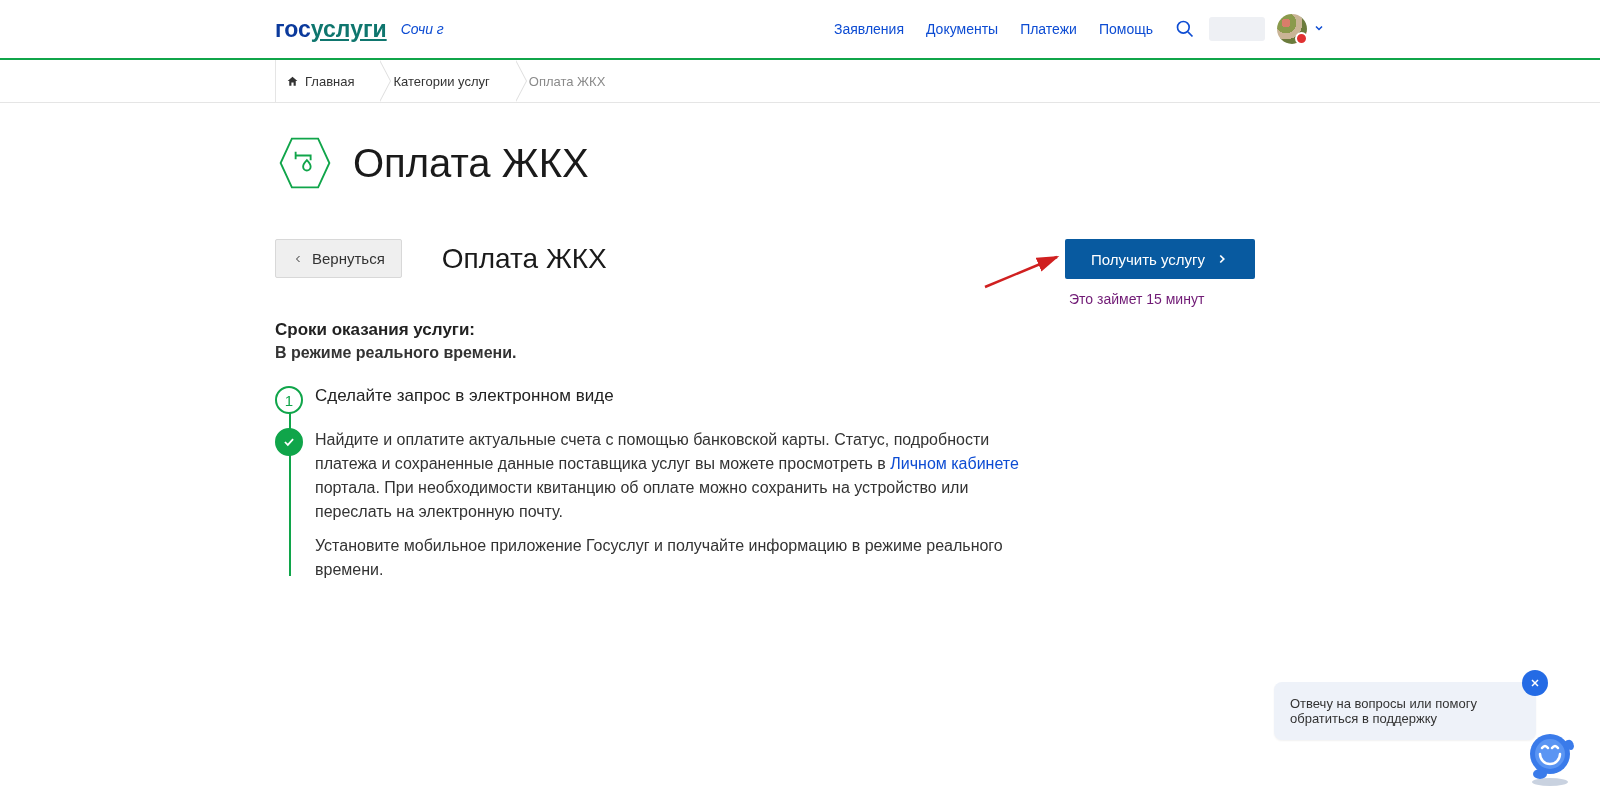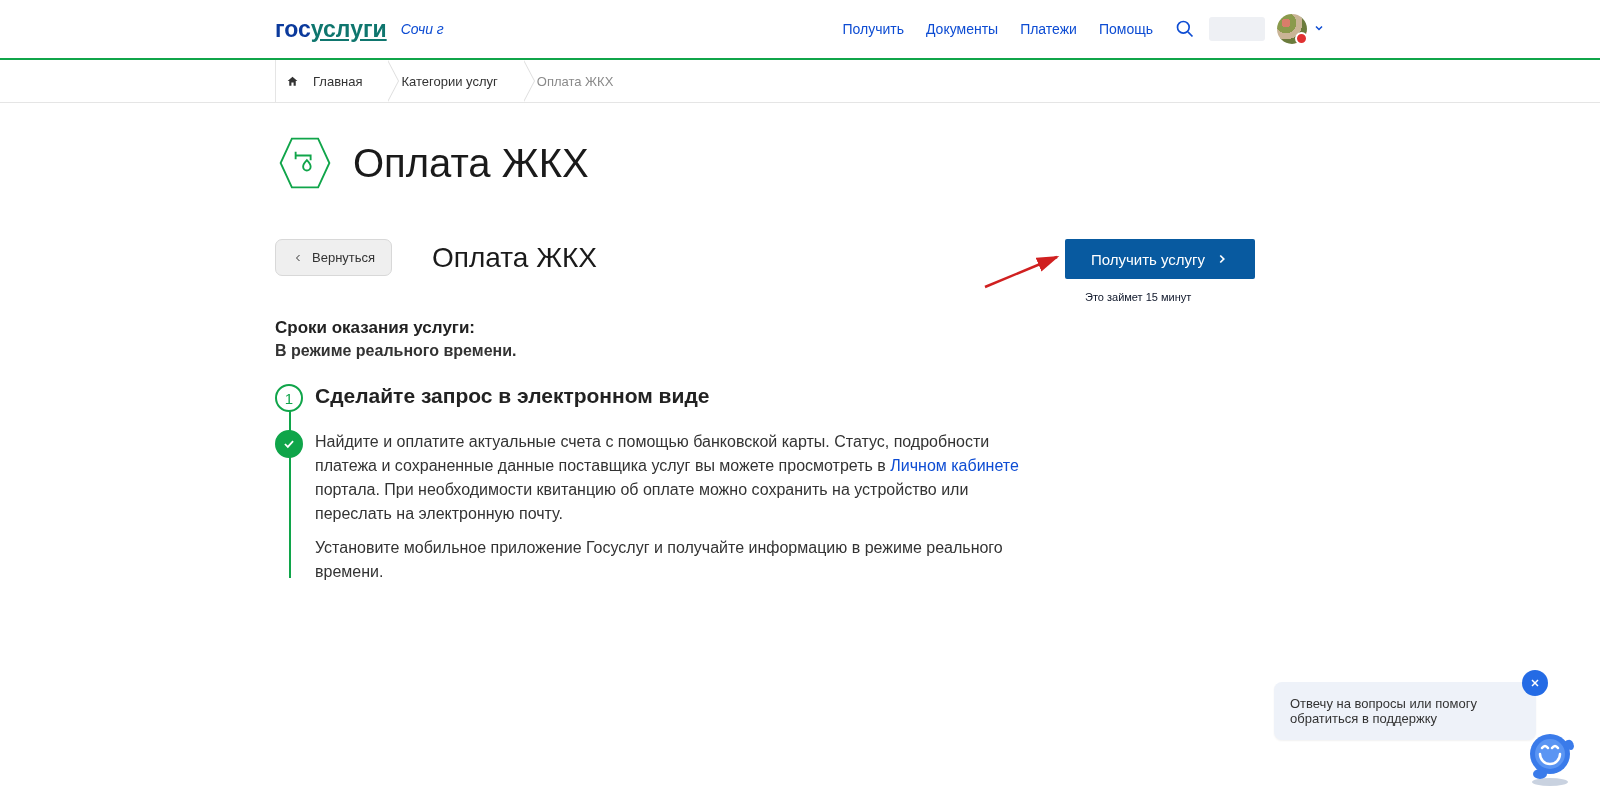--- a/index.html
+++ b/index.html
@@ -37,21 +37,21 @@
     background:radial-gradient(circle at 30% 30%, #d97d6a 0 15%, #8a9a4c 15% 35%, #c9b495 35% 55%, #6b7b3c 55% 75%, #d97d6a 75% 100%);}
   .avatar .dot{position:absolute;right:-1px;bottom:-1px;width:9px;height:9px;border-radius:50%;background:#e03131;border:2px solid #fff;}
   .chev{margin-left:6px;}
   .chev svg{width:12px;height:12px;stroke:var(--blue);}
 
   .green-sep{height:2px;background:var(--accent2);width:100%;}
 
   
   .crumb-bar{background:#fff;border-bottom:1px solid #e5e5e5;}
   .crumb-inner{width:1050px;margin:0 auto;display:flex;align-items:stretch;height:42px;}
-  .crumb{display:flex;align-items:center;padding:0 25px 0 14px;font-size:13px;color:#333;position:relative;white-space:nowrap;gap:8px;}
+  .crumb{display:flex;align-items:center;padding:0 25px 0 14px;font-size:13px;color:#333;position:relative;white-space:nowrap;}
   .crumb:not(.last)::after{
     content:"";
     position:absolute;right:-11px;top:0;
     width:0;height:0;
     border-top:21px solid transparent;
     border-bottom:21px solid transparent;
     border-left:11px solid #fff;
     z-index:2;
   }
   .crumb:not(.last)::before{
@@ -77,22 +77,22 @@
     display:flex;align-items:center;justify-content:center;
   }
   .title-icon svg{width:60px;height:60px;}
 
   .main-columns{display:flex;align-items:flex-start;}
   .col-left{flex:1;min-width:0;}
   .col-right{width:260px;margin-left:40px;}
 
   .back-btn{
     display:inline-flex;align-items:center;
-    border:1px solid var(--border);padding:10px 16px;border-radius:7px;
-    font-size:13px;color:#333;
+    border:1px solid var(--border);padding:10px 16px;border-radius:2px;
+    font-size:15px;color:#333;
   }
   .back-btn svg{width:12px;height:12px;stroke:#333;margin-right:8px;}
 
   .subhead-row{display:flex;align-items:center;margin-bottom:40px;}
   .subhead-row h2{font-size:28px;font-weight:400;margin:0 0 0 40px;color:#1a1a1a;}
 
   .def-block{margin-bottom:20px;margin-top:42px;}
   .def-block .dt{font-weight:700;font-size:17px;margin-bottom:4px;}
   .def-block .dd{font-size:16px;color:#333;font-weight:bold;}
 
@@ -104,32 +104,32 @@
   .step-mark{
     position:absolute;left:-40px;top:0;
     width:28px;height:28px;border-radius:50%;
     border:2px solid var(--accent2);background:#fff;
     display:flex;align-items:center;justify-content:center;
     font-size:15px;color:var(--accent2);font-weight:400;
     box-sizing:border-box;
   }
   .step-mark.done{background:var(--accent2);border-color:var(--accent2);}
   .step-mark.done svg{width:14px;height:14px;stroke:#fff;}
-  .step-title{font-weight:700;font-size:21px;margin:2px 0 12px 0;}
+  .step-title{font-weight:400;font-size:17px;margin:2px 0 12px 0;}
   .step-body{font-size:16px;color:#333;line-height:1.5;margin-bottom:10px;}
   .step-body .ilink{color:var(--blue);}
 
   
   .action-btn{
     width:190px;height:40px;background:#085aa0;color:#fff;border:none;border-radius:2px;
     font-size:15px;display:inline-flex;align-items:center;justify-content:center;gap:10px;
     cursor:pointer;
   }
   .action-btn svg{width:14px;height:14px;stroke:#fff;}
-  .action-note{font-size:11px;color:#0f172a;margin-top:12px;margin-left:20px;}
+  .action-note{font-size:14px;color:#701a75;margin-top:12px;margin-left:4px;}
 
   
   .anno-arrow{position:absolute;pointer-events:none;}
   .anno-arrow svg{overflow:visible;}
 
   
   .chat-wrap{position:fixed;right:18px;bottom:14px;}
   .chat-text{
     position:absolute;right:46px;bottom:48px;
     width:230px;background:#eef2f9;border-radius:8px;
@@ -151,21 +151,21 @@
 </style>
 </head>
 <body>
 
 <div class="header-top">
   <div class="logo">
     <span class="l1">гос</span><span class="l2">услуги</span>
   </div>
   <a class="city">Сочи г</a>
   <div class="header-spacer"></div>
-  <a class="navlink">Получить</a>
+  <a class="navlink">Заявления</a>
   <a class="navlink">Документы</a>
   <a class="navlink">Платежи</a>
   <a class="navlink">Помощь</a>
   <span class="search-btn">
     <svg viewBox="0 0 24 24" fill="none" stroke-width="2">
         <circle cx="10" cy="10" r="7"></circle>
         <line x1="21" y1="21" x2="15.5" y2="15.5"></line>
       </svg>
   </span>
   <div class="userbox"></div>

